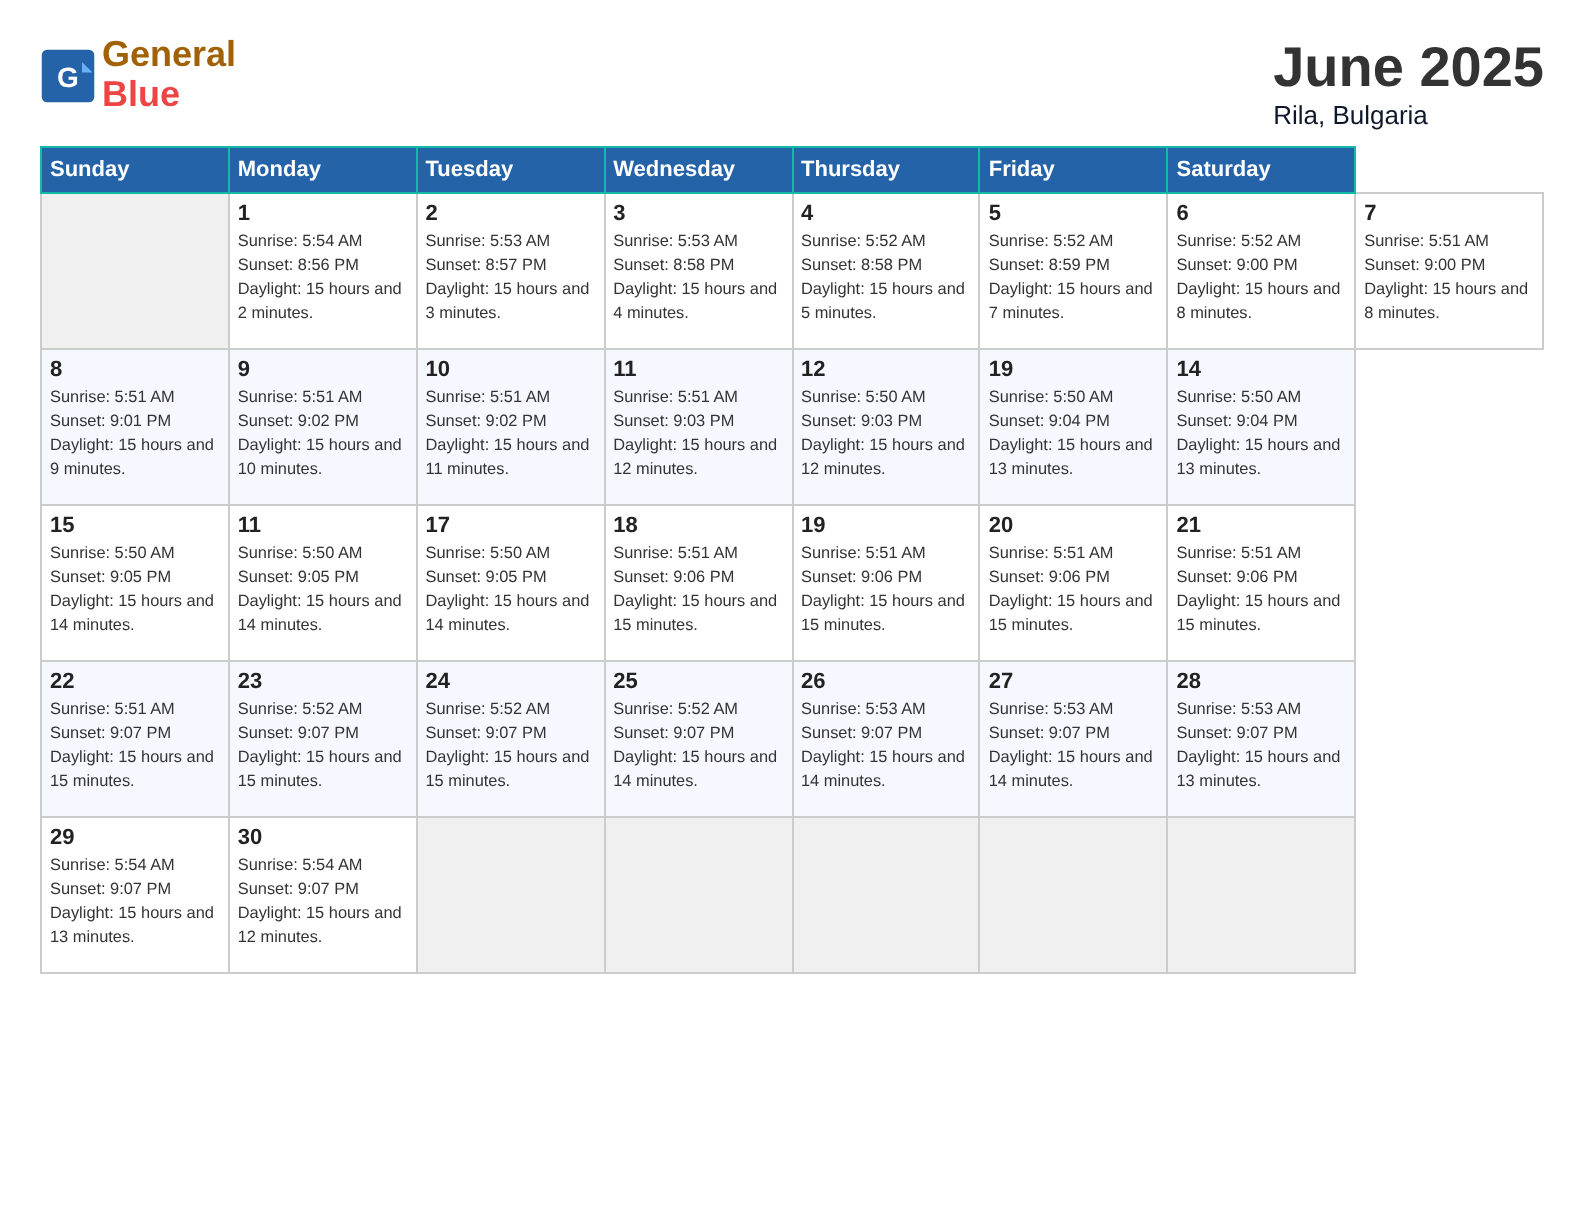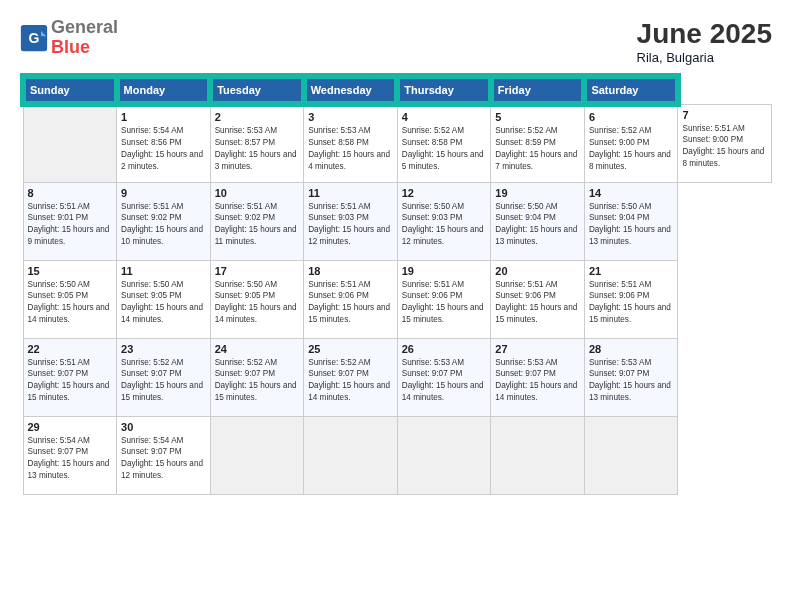--- a/index.html
+++ b/index.html
@@ -26,21 +26,21 @@
       display: flex;
       align-items: center;
     }
     .logo-text {
       font-size: 18px;
       font-weight: bold;
       color: #1a1a2e;
       line-height: 1.1;
     }
     .logo-text span {
-      color: #737373;
+      color: #a16207;
     }
     .logo-icon {
       width: 28px;
       height: 28px;
       margin-right: 3px;
     }
     .title-block {
       text-align: left;
     }
     .month-year {
@@ -58,21 +58,21 @@
       font-size: 9px;
       table-layout: fixed;
     }
     .calendar thead th {
       background: #2563a8;
       color: #fff;
       padding: 5px 4px;
       text-align: left;
       font-size: 11px;
       font-weight: bold;
-      border: 6px solid #14b8a6;
+      border: 1px solid #14b8a6;
     }
     .calendar tbody td {
       vertical-align: top;
       padding: 4px 4px 4px 4px;
       border: 1px solid #ccc;
       height: 78px;
       width: 113px;
       background: #fff;
     }
     .calendar tbody tr:nth-child(even) td {

